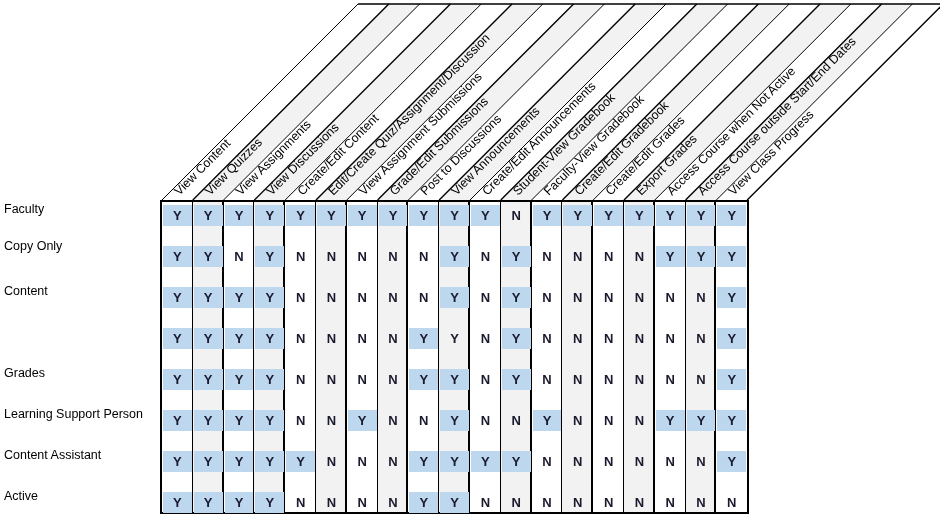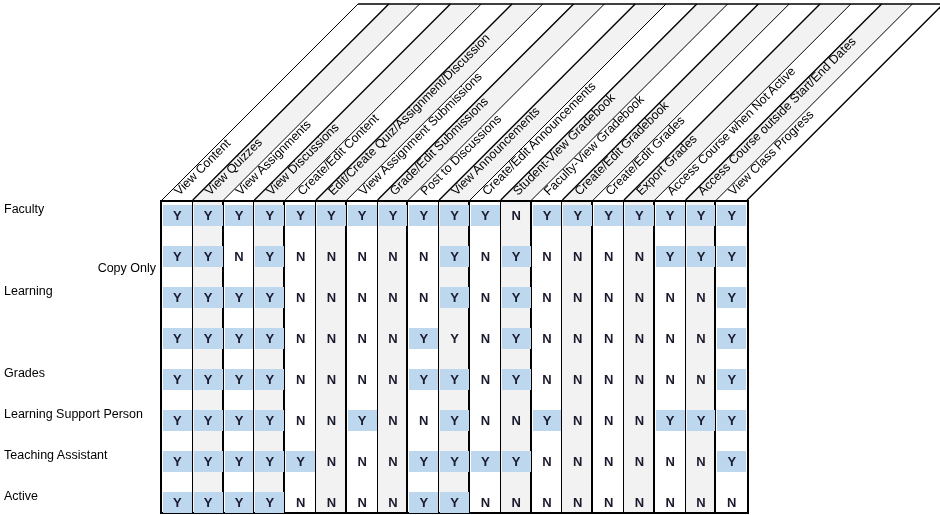--- a/index.html
+++ b/index.html
@@ -96,25 +96,25 @@
   }
   .cell.on { background: #BDD7EE; }
 </style>
 </head>
 <body>
 
 <div id="matrix-root">
 
   <div id="row-labels">
       <div class="row-label" style="top: 1px;">Faculty</div>
-      <div class="row-label" style="top: 60px; text-align: right;">Copy Only</div>
-      <div class="row-label" style="top: 83px;">Learning</div>
+      <div class="row-label" style="top: 38px;">Copy Only</div>
+      <div class="row-label" style="top: 83px;">Content</div>
       <div class="row-label" style="top: 165px;">Grades</div>
       <div class="row-label" style="top: 206px;">Learning Support Person</div>
-      <div class="row-label" style="top: 247px;">Teaching Assistant</div>
+      <div class="row-label" style="top: 247px;">Content Assistant</div>
       <div class="row-label" style="top: 288px;">Active</div>
     </div>
 
   <div id="diagonal-header">
     <svg width="940" height="205" viewBox="0 0 940 205">
       <g id="diag-bands">
           <polygon points="162.0,200.0 192.8,200.0 388.8,4.0 358.0,4.0" fill="#ffffff" stroke="none"></polygon>
           <polygon points="192.8,200.0 223.6,200.0 419.6,4.0 388.8,4.0" fill="#F2F2F2" stroke="none"></polygon>
           <polygon points="223.6,200.0 254.4,200.0 450.4,4.0 419.6,4.0" fill="#ffffff" stroke="none"></polygon>
           <polygon points="254.4,200.0 285.2,200.0 481.2,4.0 450.4,4.0" fill="#F2F2F2" stroke="none"></polygon>

